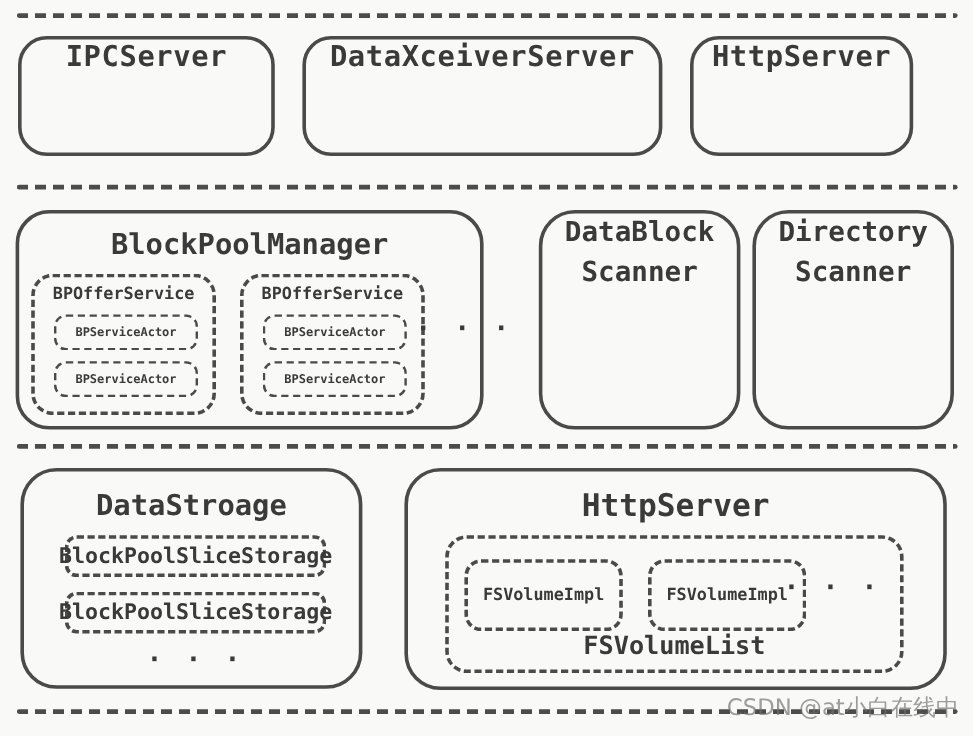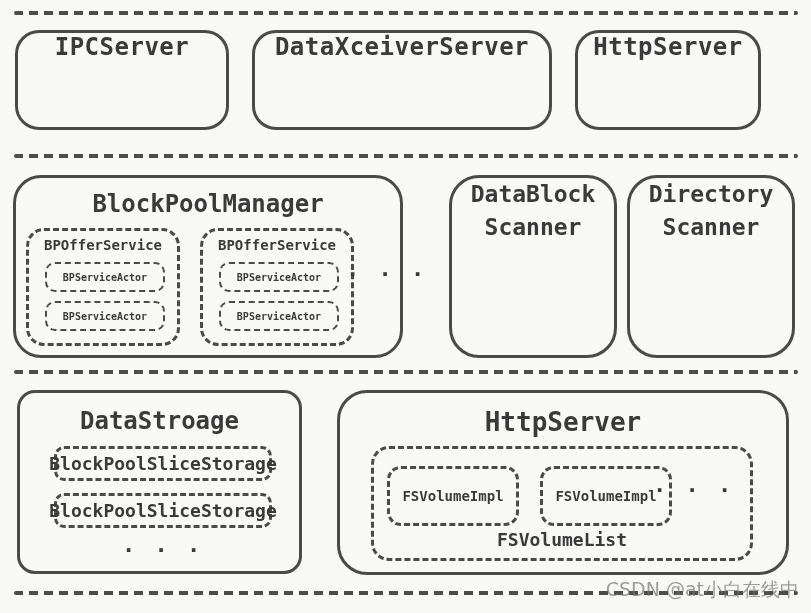--- a/index.html
+++ b/index.html
@@ -66,21 +66,21 @@
   .ellipsis{
     position:absolute;font-weight:bold;font-size:22px;
     letter-spacing:3px;color:#3a3a3a;white-space:nowrap;
   }
   .bpm-ellipsis{left:346px;top:262px;}
 
   .dbs{left:437px;top:175px;width:168px;height:183px;border-radius:30px;margin-left:12px;}
   .dirs{left:627px;top:175px;width:168px;height:183px;border-radius:30px;}
 
   
-  .ds{left:17px;top:390px;width:285px;height:184px;border-radius:18px;}
+  .ds{left:17px;top:390px;width:285px;height:184px;border-radius:30px;}
   .ds-title{
     position:absolute;top:14px;left:0;width:100%;
     text-align:center;font-weight:bold;font-size:24px;
   }
   .slice{
     position:absolute;left:34px;width:218px;height:35px;
     border:3px dashed #4a4a4a;border-radius:10px;box-sizing:border-box;
     display:flex;align-items:center;justify-content:center;
     font-weight:bold;font-size:18px;
   }
@@ -99,21 +99,21 @@
   .impl{
     position:absolute;top:17px;width:132px;height:60px;
     border:3px dashed #4a4a4a;border-radius:14px;box-sizing:border-box;
     display:flex;align-items:center;justify-content:center;
     font-weight:bold;font-size:14px;
   }
   .impl1{left:13px;} .impl2{left:166px;}
   .fvl-ellipsis{left:653px;top:478px;}
   .fvl-label{
     position:absolute;bottom:8px;left:0;width:100%;
-    text-align:center;font-weight:bold;font-size:18px;
+    text-align:center;font-weight:bold;font-size:21px;
   }
 
   
   .wm{
     position:absolute;
     font-family:"DejaVu Sans", sans-serif;
     white-space:nowrap;pointer-events:none;
   }
   .wm-juejin{right:6px;top:560px;font-size:17px;color:rgba(125,125,125,0.62);}
   .wm-csdn{right:12px;top:577px;font-size:19px;color:rgba(112,112,112,0.68);}

